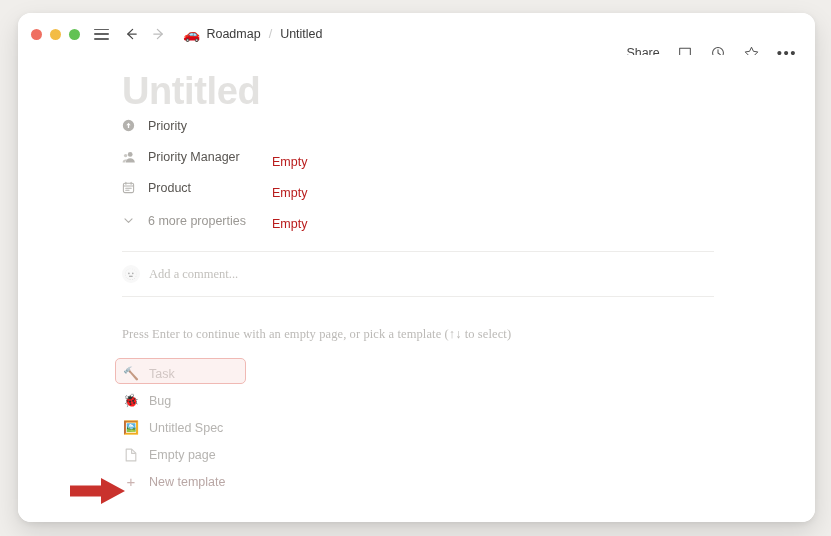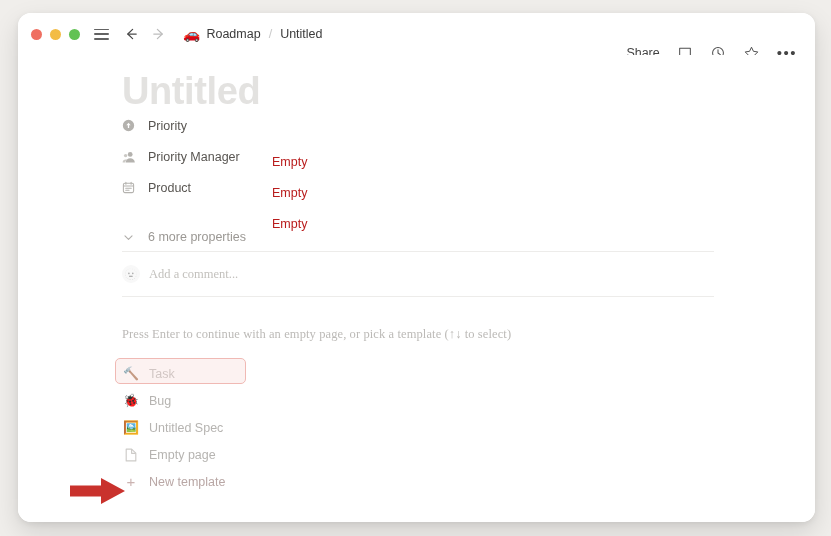--- a/index.html
+++ b/index.html
@@ -130,21 +130,21 @@
     margin-right: 8px;
   }
   .prop-label {
     color: #585551;
     width: 124px;
   }
   .prop-value { color: #b91c1c; margin-top: 36px; }
 
   .more-props {
     display: flex;
-    align-items: flex-end;
+    align-items: flex-start;
     height: 30px;
     font-size: 12.5px;
     color: #9b9894;
     margin-top: 2px;
   }
   .chev {
     width: 18px;
     margin-right: 8px;
     display: flex;
     align-items: center;

